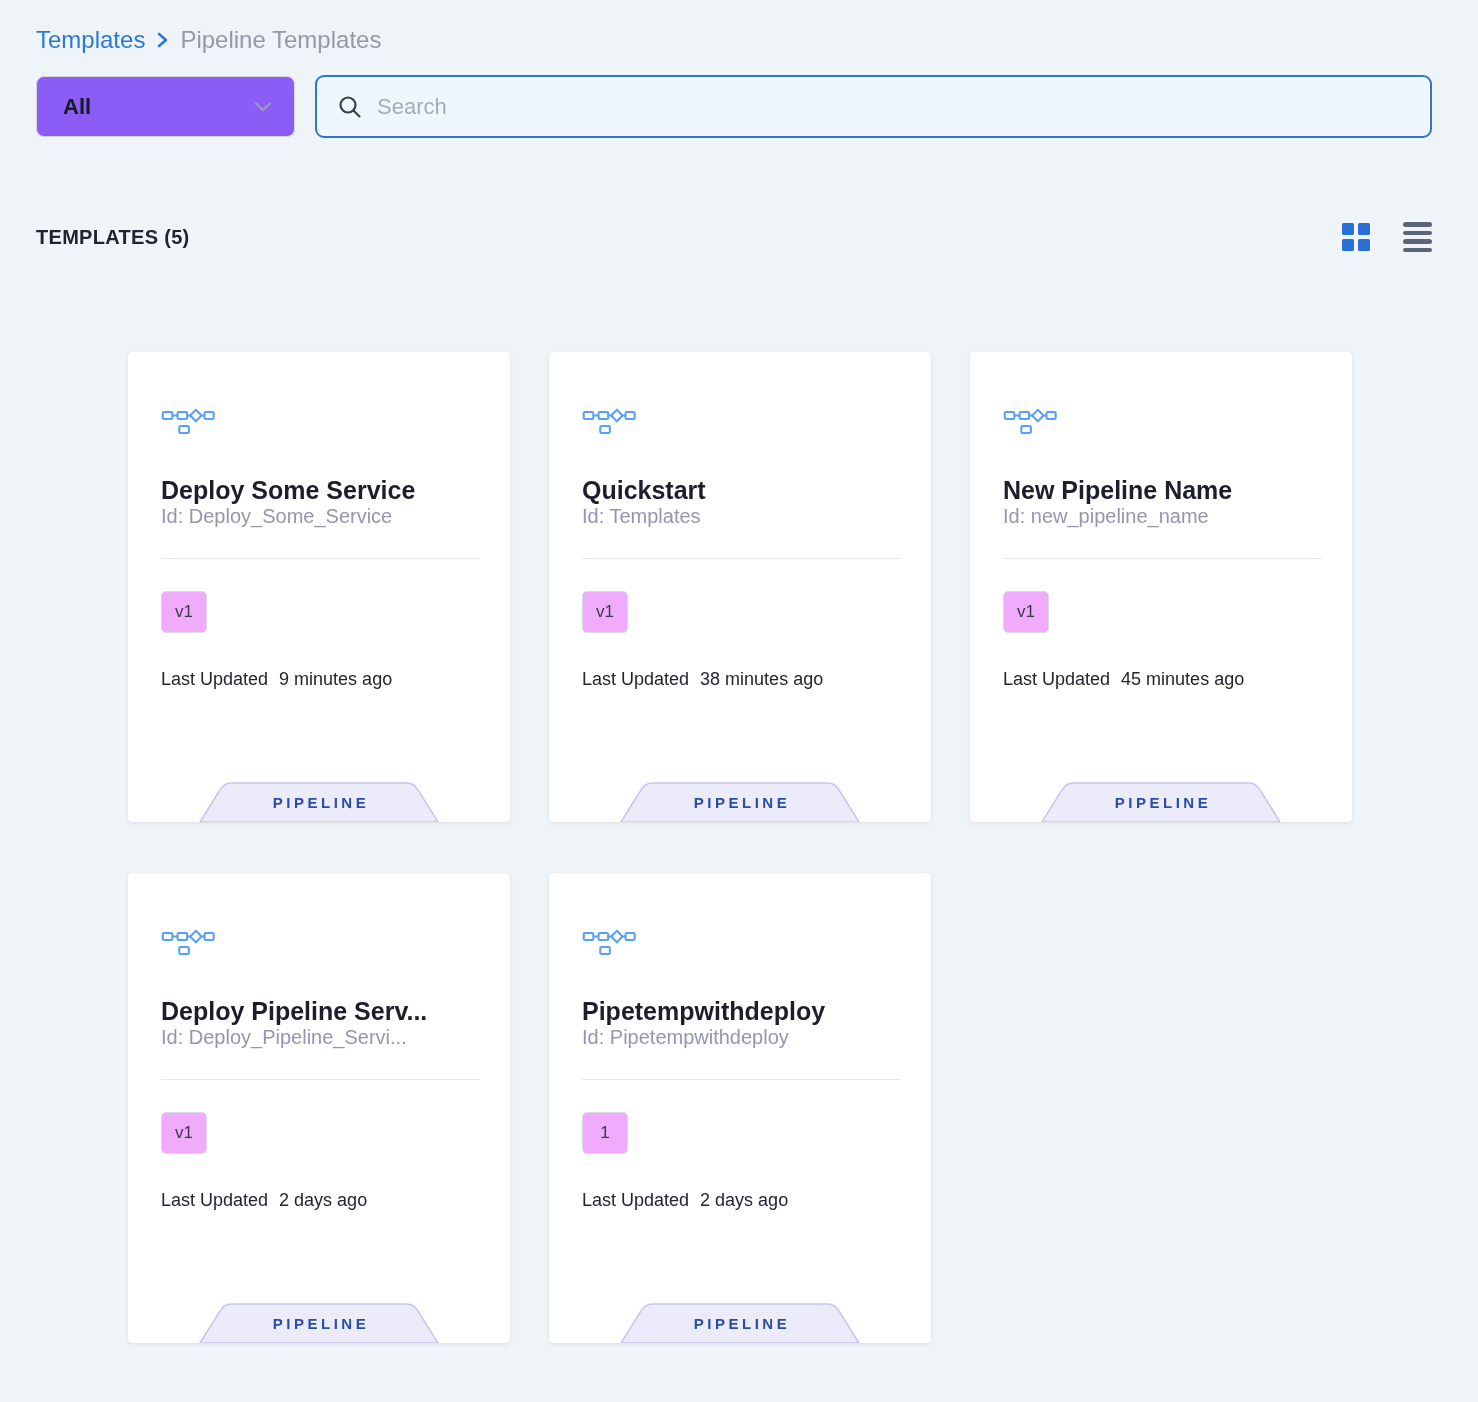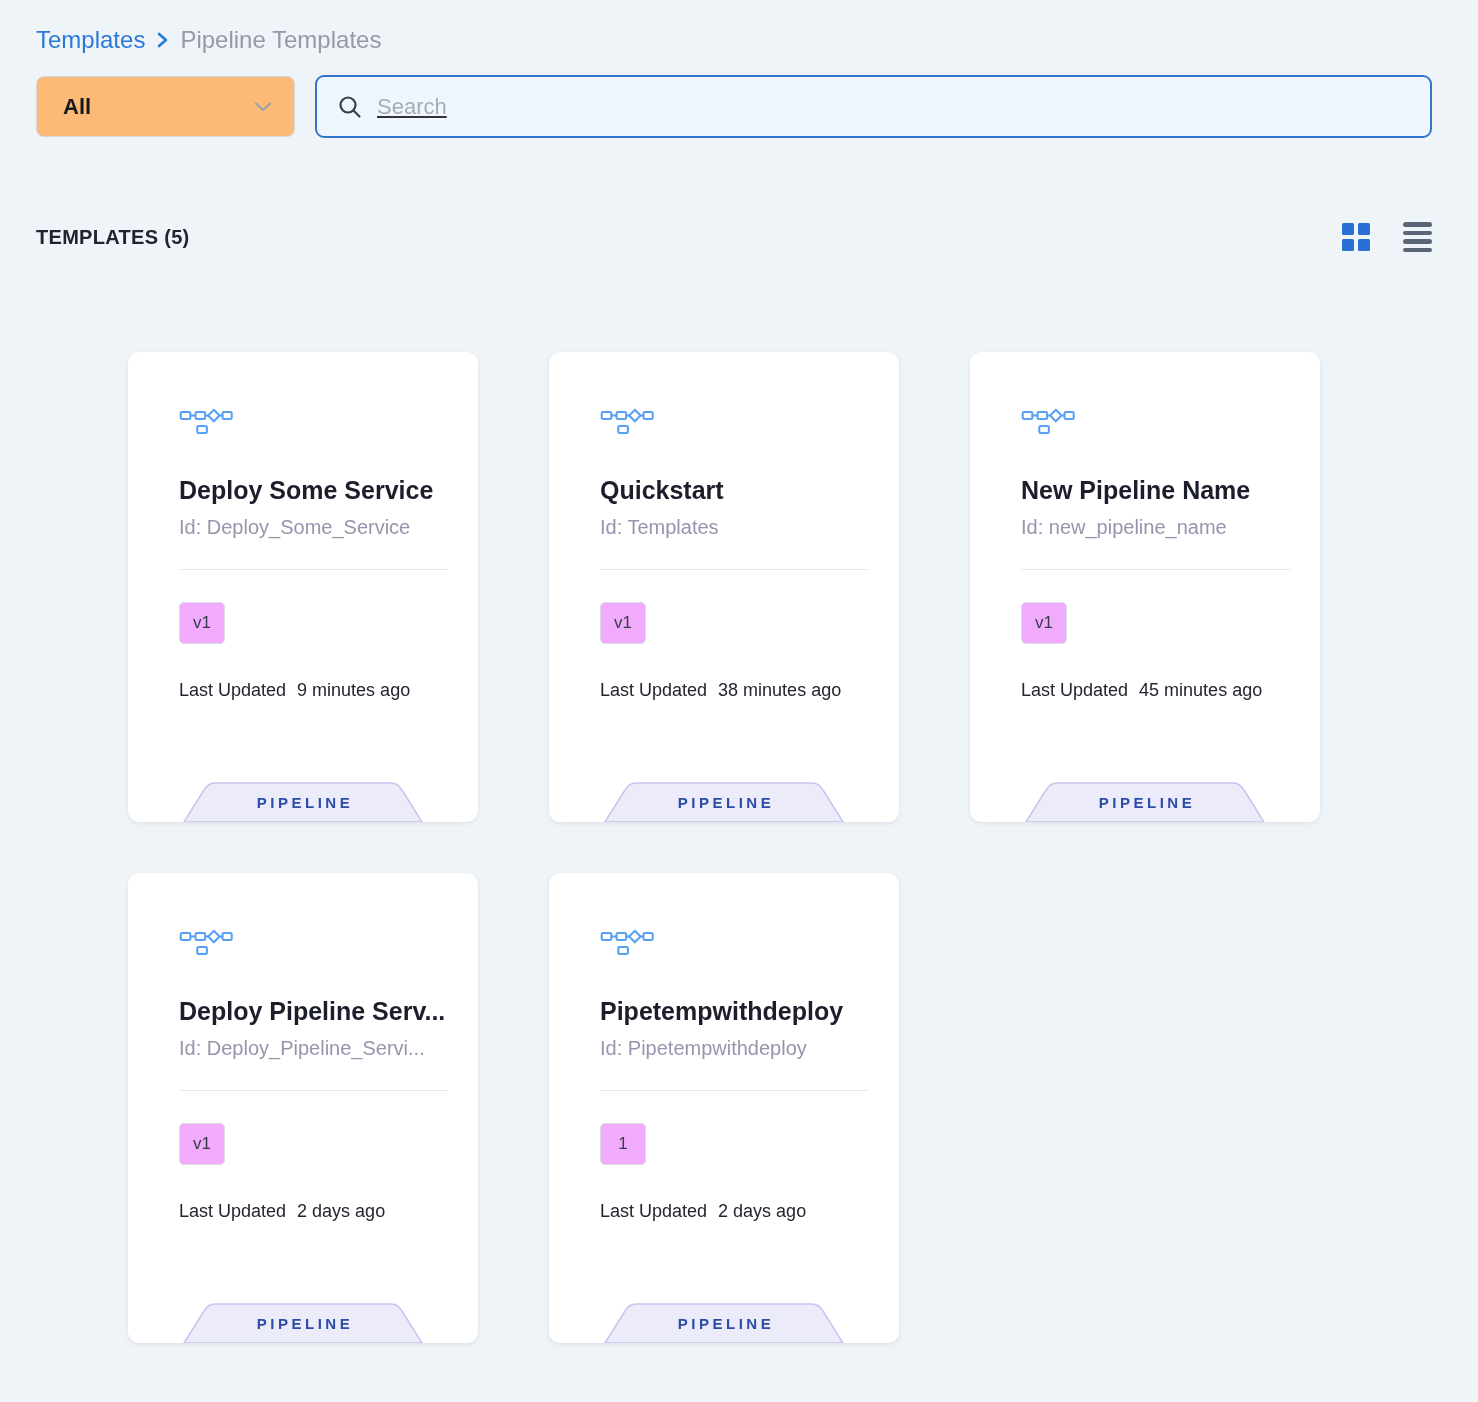--- a/index.html
+++ b/index.html
@@ -14,37 +14,37 @@
 
   
   .breadcrumb { display: flex; align-items: center; gap: 10px; font-size: 24px; }
   .breadcrumb a { color: #2979D9; text-decoration: none; cursor: pointer; }
   .breadcrumb .crumb-sep { display: flex; align-items: center; color: #2979D9; }
   .breadcrumb .current { color: #9598A9; }
 
   
   .filter-row { display: flex; gap: 20px; margin-top: 22px; align-items: stretch; }
   .dropdown {
-    width: 259px; height: 61px; background: #fdba74;
+    width: 259px; height: 61px; background: #8b5cf6;
     border: 1.5px solid #D3D5DF; border-radius: 8px;
     display: flex; align-items: center; justify-content: space-between;
     padding: 0 22px 0 26px; cursor: pointer;
   }
   .dropdown .dd-value { font-size: 22px; font-weight: bold; color: #181A22; }
   .dropdown .dd-chevron { color: #9CA0AC; display: flex; }
   .searchbox {
     flex: 1; height: 63px; margin-top: -1px;
     border: 2px solid #3176CC; border-radius: 9px;
     background: #F0F7FC; display: flex; align-items: center;
     padding: 0 18px 0 20px; gap: 14px;
   }
   .searchbox .search-glyph { color: #3A3F4C; display: flex; flex: 0 0 auto; }
   .searchbox input {
     flex: 1; border: none; outline: none; background: transparent;
-    font-size: 22px; color: #30323E; font-family: "Liberation Sans", sans-serif; text-decoration: underline;
+    font-size: 22px; color: #30323E; font-family: "Liberation Sans", sans-serif;
   }
   .searchbox input::placeholder { color: #A7ABB9; }
 
   
   .list-header { display: flex; align-items: center; justify-content: space-between; margin-top: 84px; gap: 36px; }
   .list-header h2 { font-size: 20px; font-weight: bold; color: #212330; letter-spacing: 0.3px; }
   .view-toggles { display: flex; align-items: center; gap: 33px; }
   .toggle-btn { background: none; border: none; padding: 0; cursor: pointer; display: flex; }
   .grid-glyph { display: grid; grid-template-columns: 12px 12px; grid-template-rows: 12px 12px; gap: 4px; }
   .grid-glyph span { background: #2A6FD6; border-radius: 1.5px; }
@@ -52,34 +52,33 @@
   .list-glyph span { width: 29px; height: 4.5px; background: #5C6575; border-radius: 2.5px; }
 
   
   .cards-grid {
     margin: 100px 0 0 92px;
     display: grid;
     grid-template-columns: repeat(3, 366px);
     column-gap: 55px; row-gap: 51px;
   }
   .card {
-    width: 350px; height: 470px; background: #FFFFFF;
-    border-radius: 11px; position: relative; overflow: hidden;
+    width: 382px; height: 470px; background: #FFFFFF;
+    border-radius: 4px; position: relative; overflow: hidden;
     box-shadow: 0 2px 5px rgba(40,41,61,0.07), 0 0 1px rgba(40,41,61,0.1);
     cursor: pointer;
-    padding-left: 18px;
   }
   .card-body { padding: 52px 30px 0 33px; }
   .pipe-icon { color: #58A0F5; display: block; }
   .card h3 {
     margin-top: 42px; font-size: 25px; font-weight: bold; color: #1D1E2C;
     white-space: nowrap; overflow: hidden;
   }
   .template-id {
-    margin-top: 11px; font-size: 20px; color: #9596AE;
+    margin-top: 0; font-size: 20px; color: #9596AE;
     white-space: nowrap; overflow: hidden;
   }
   .divider { border: none; border-top: 1px solid #E8E9EE; margin-top: 30px; }
   .version-badge {
     display: inline-block; margin-top: 32px;
     min-width: 46px; text-align: center;
     border: 1px solid #D8DAE4; background: #f0abfc; border-radius: 5px;
     font-size: 17px; color: #3A3B49; padding: 10px 12px;
   }
   .updated { margin-top: 36px; font-size: 18px; color: #24252F; display: flex; gap: 11px; }

